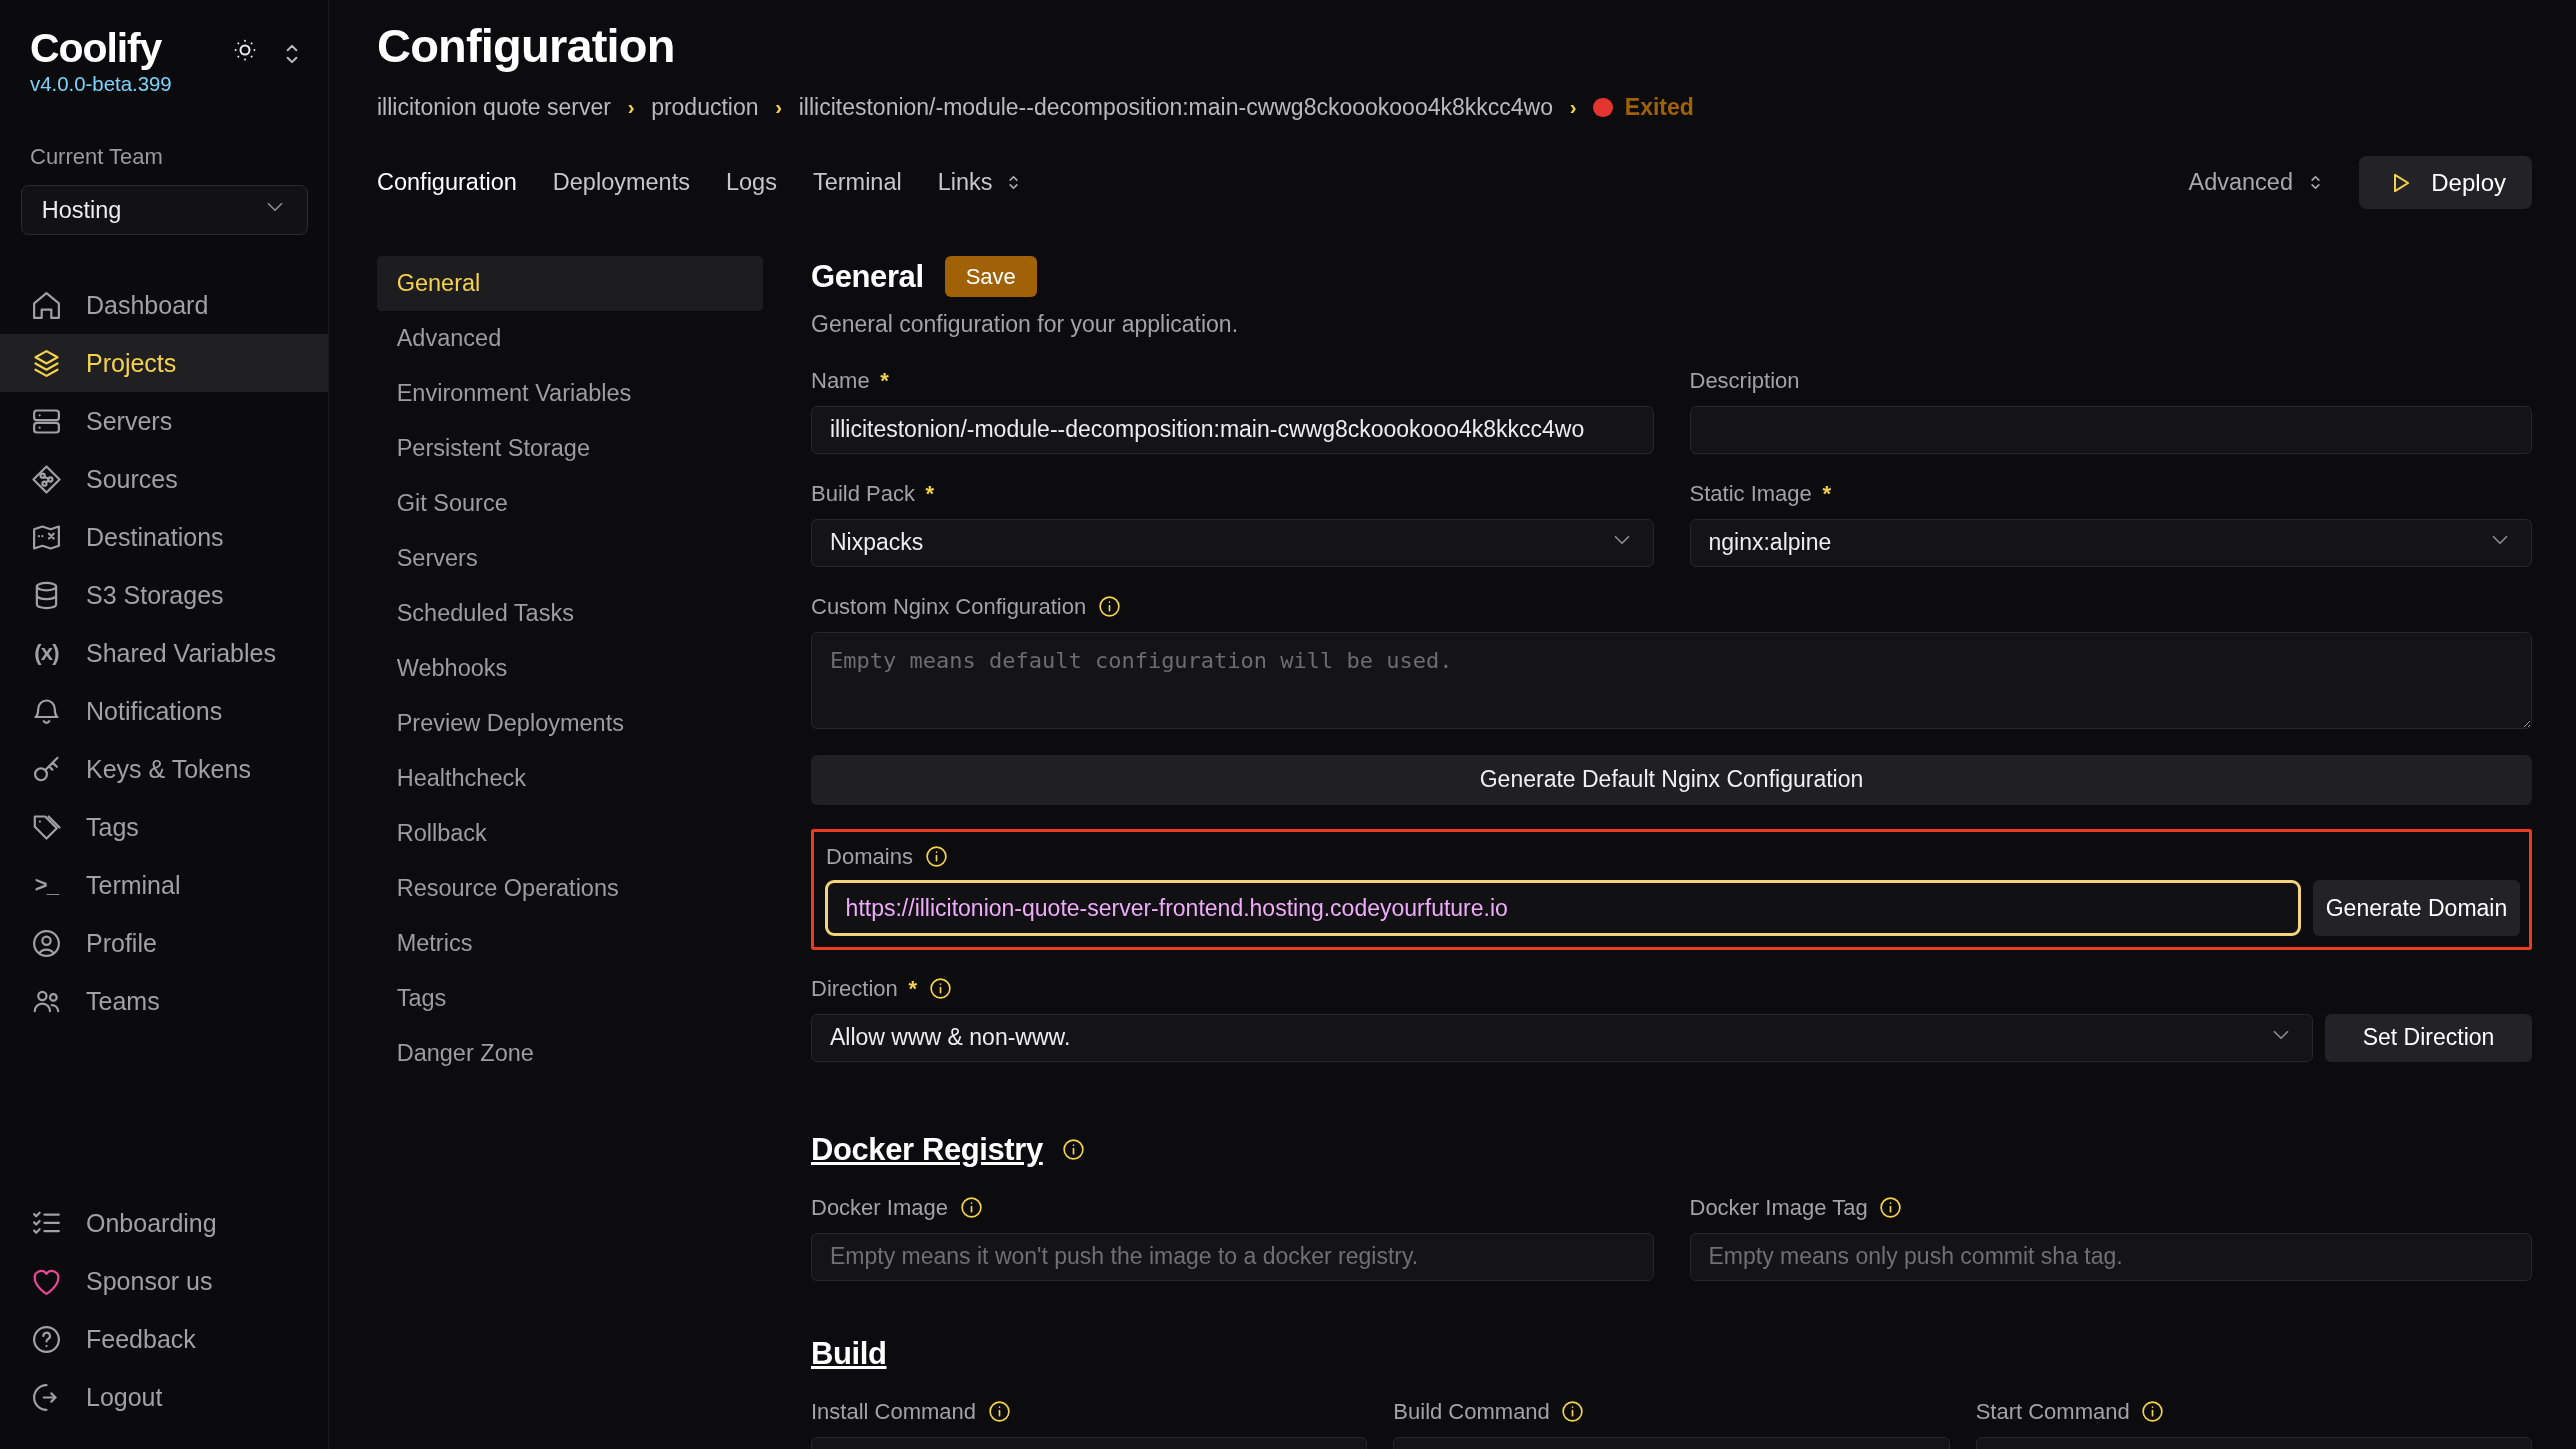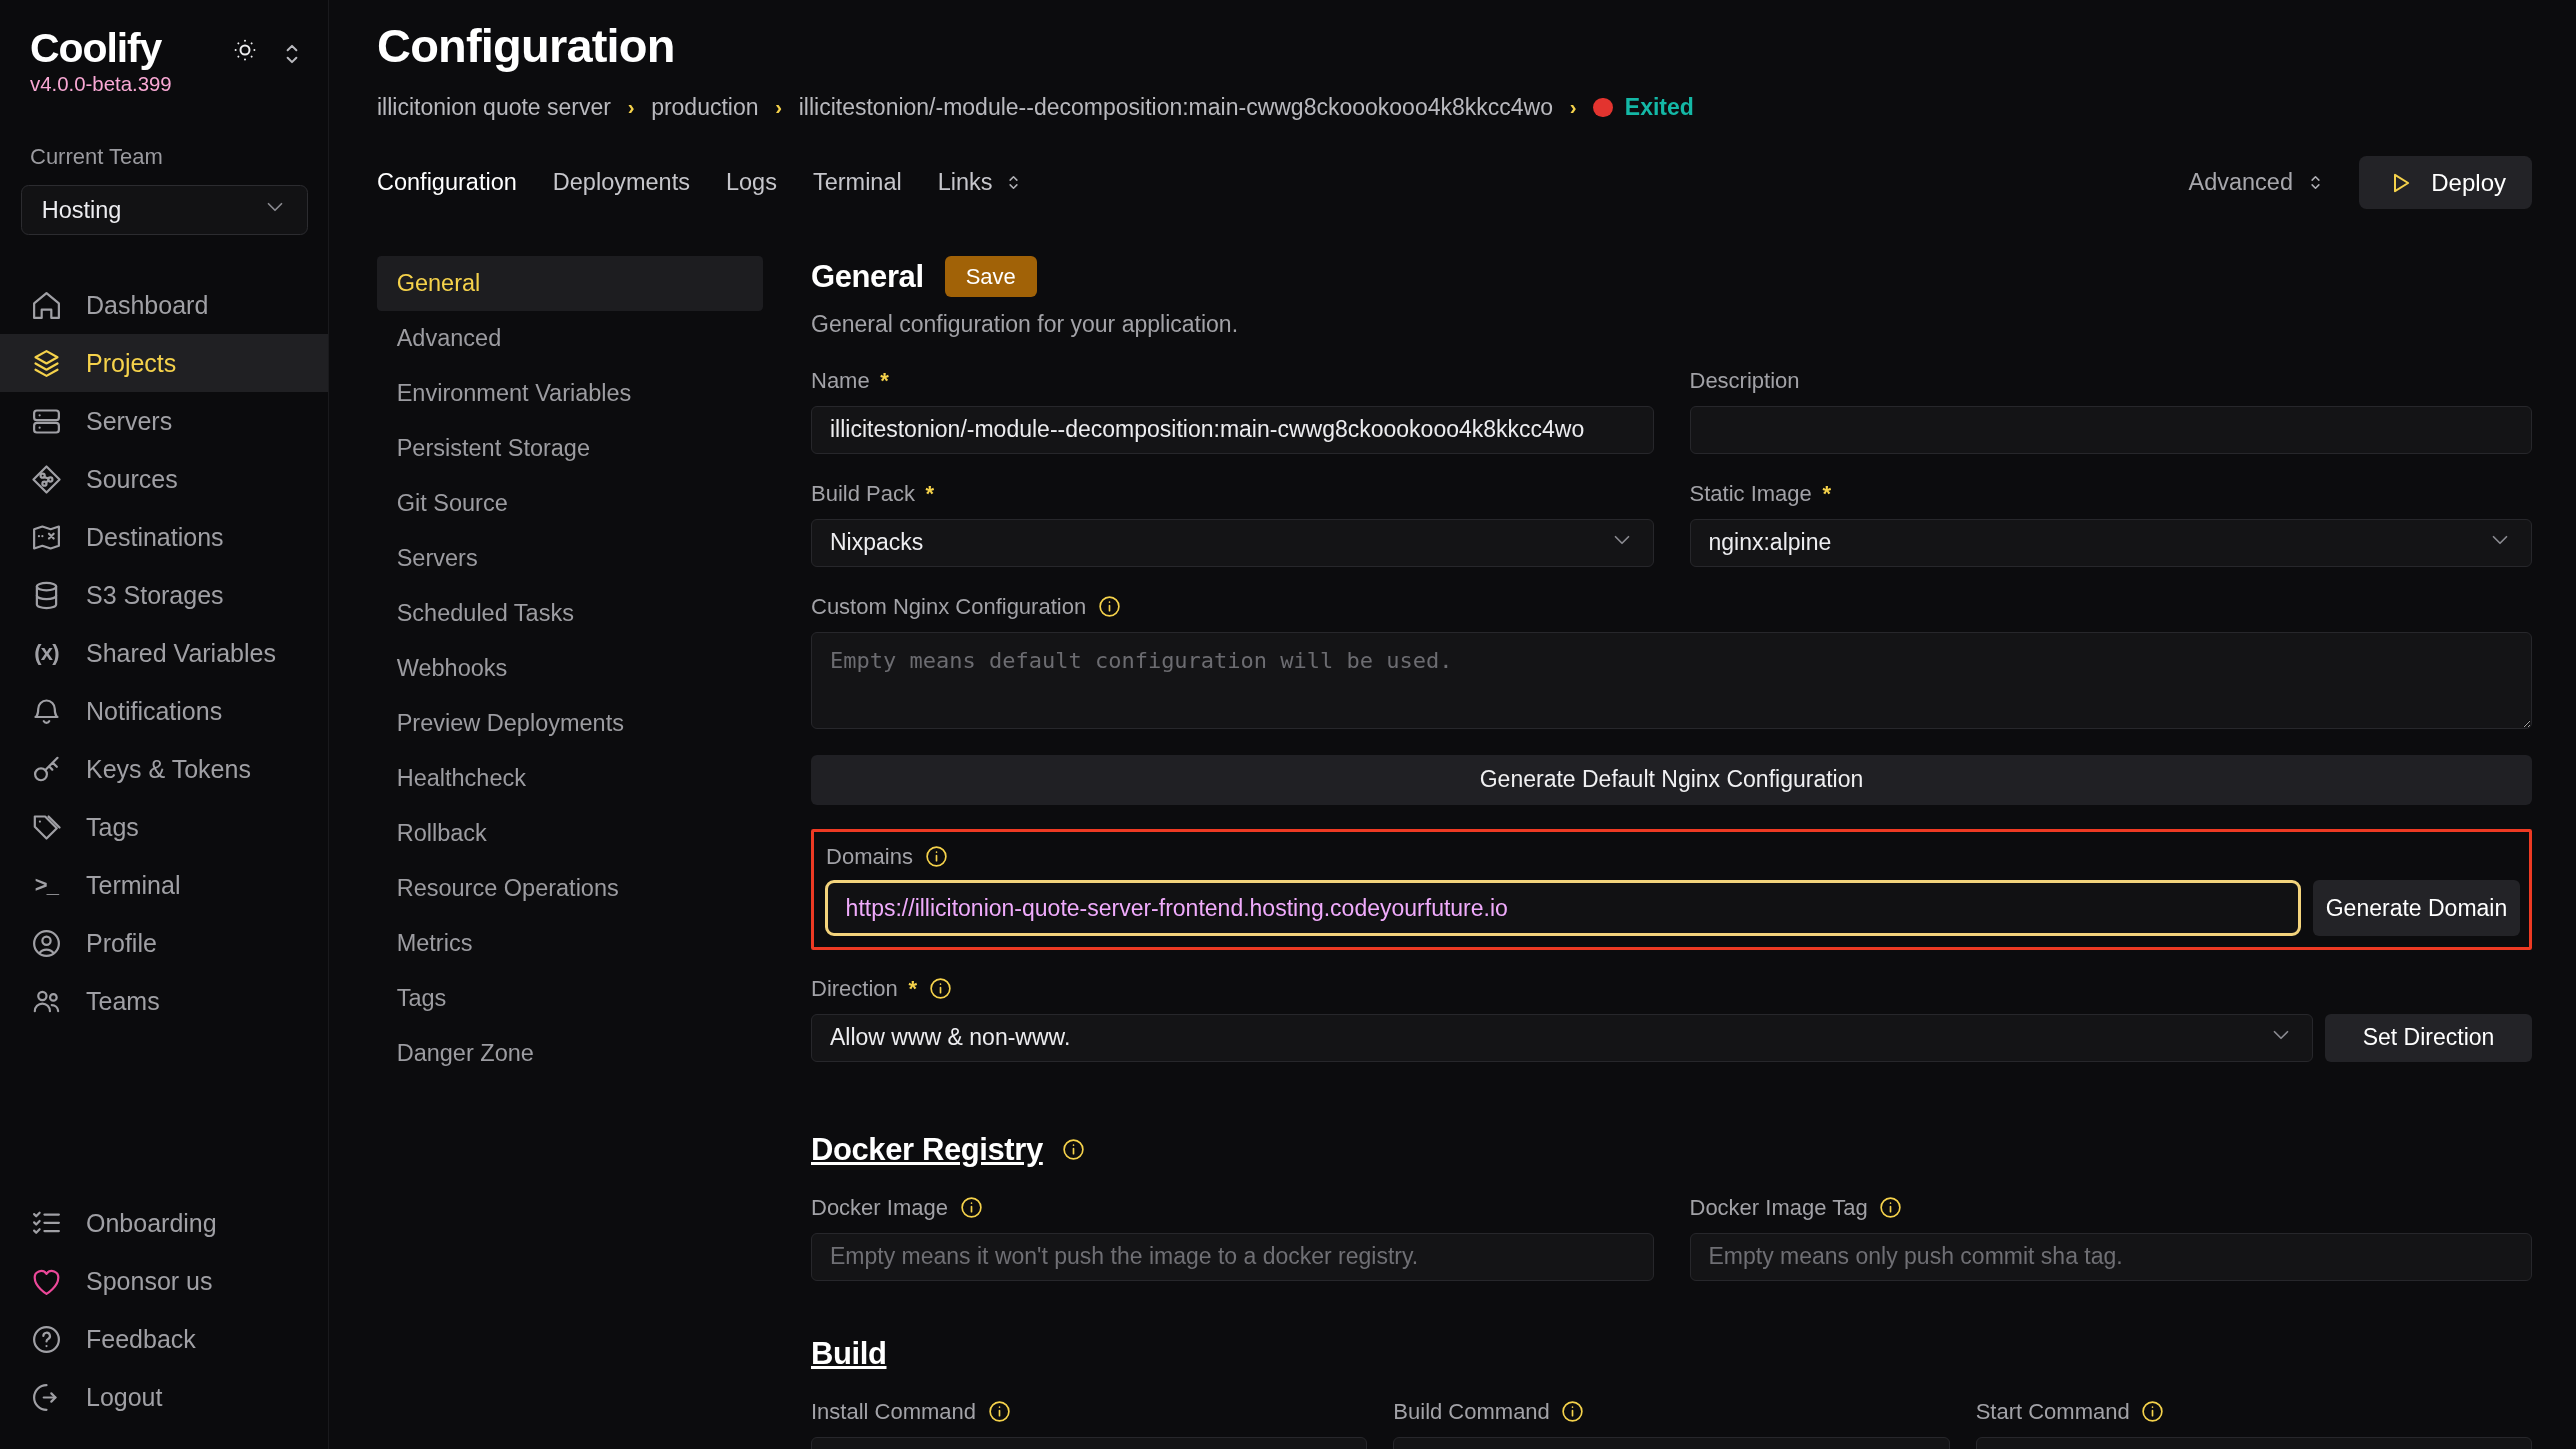--- a/index.html
+++ b/index.html
@@ -9,38 +9,38 @@
 
   .ic { fill:none; stroke:currentColor; stroke-width:1.6; stroke-linecap:round; stroke-linejoin:round; }
 
   
   .sidebar { width:329px; flex:none; display:flex; flex-direction:column; border-right:1.5px solid #1a1a1d; padding:21px 0 23px; }
   .logo-row { display:flex; align-items:flex-start; padding:6px 27px 0 30px; }
   .logo { font-size:41px; font-weight:800; letter-spacing:-1.1px; line-height:1.05; }
   .top-icons { margin-left:auto; display:flex; align-items:center; gap:16.7px; color:#ececee; margin-top:7.6px; }
   .top-icons svg { width:30px; height:30px; }
   .top-icons .unfold { width:24px; height:24px; color:#b9b9be; }
-  .version { padding:3px 30px 0; color:#f9a8d4; font-size:20.4px; }
+  .version { padding:3px 30px 0; color:#7dd3fc; font-size:20.4px; }
   .team-label { margin:48px 30px 0; color:#9a9a9f; font-size:22px; }
   .team-select { margin:15px 19.7px 0 21px; height:50px; border:1.5px solid #2c2c30; border-radius:7.6px; background:#121214; display:flex; align-items:center; justify-content:space-between; padding:0 19.7px; font-size:23.5px; color:#ececf0; }
   .team-select .chev svg{ width:26px; height:26px; color:#8a8a90; }
   .nav { margin-top:41px; display:flex; flex-direction:column; }
   .nav-item { height:58px; display:flex; align-items:center; gap:23px; padding:0 30px; color:#a0a0a5; font-size:25px; cursor:pointer; }
   .nav-item svg { width:33px; height:33px; flex:none; }
   .nav-item.active { background:#202023; color:#f5d24b; }
   .txt-icon { width:33px; flex:none; font-size:22px; font-weight:700; text-align:center; letter-spacing:-0.8px; }
   .sidebar-spacer { flex:1; }
   .sponsor-heart { color:#ec4899; }
 
   
   .main { flex:1; min-width:0; display:flex; flex-direction:column; padding:0 44px 0 48px; background:#0c0c0e; }
   h1 { margin:18px 0 0; font-size:47px; font-weight:800; letter-spacing:-0.8px; }
   .breadcrumb { margin-top:21px; display:flex; align-items:center; gap:16.7px; font-size:23px; color:#b9b9be; white-space:nowrap; }
   .crumb-sep { color:#f5d24b; font-weight:700; font-size:20.4px; }
-  .status { display:flex; align-items:center; gap:12px; color:#14b8a6; font-weight:700; }
+  .status { display:flex; align-items:center; gap:12px; color:#a16207; font-weight:700; }
   .status-dot { width:19.7px; height:19.7px; border-radius:50%; background:#e3342f; }
 
   .tabbar { display:flex; align-items:center; gap:36px; margin-top:35px; font-size:23.5px; color:#c6c6cb; }
   .tab { cursor:pointer; display:flex; align-items:center; gap:9px; }
   .tab.active { color:#ffffff; }
   .unfold-sm { width:23px; height:23px; color:#b0b0b5; }
   .tabbar-right { margin-left:auto; display:flex; align-items:center; gap:32px; }
   .advanced { color:#a7a7ac; display:flex; align-items:center; gap:10.6px; font-size:23.5px; }
   .deploy-btn { background:#232327; border-radius:7.6px; height:53px; padding:0 26px; display:flex; align-items:center; gap:16.7px; font-size:24px; color:#fff; cursor:pointer; }
   .deploy-btn svg { width:30px; height:30px; color:#f5d24b; }

